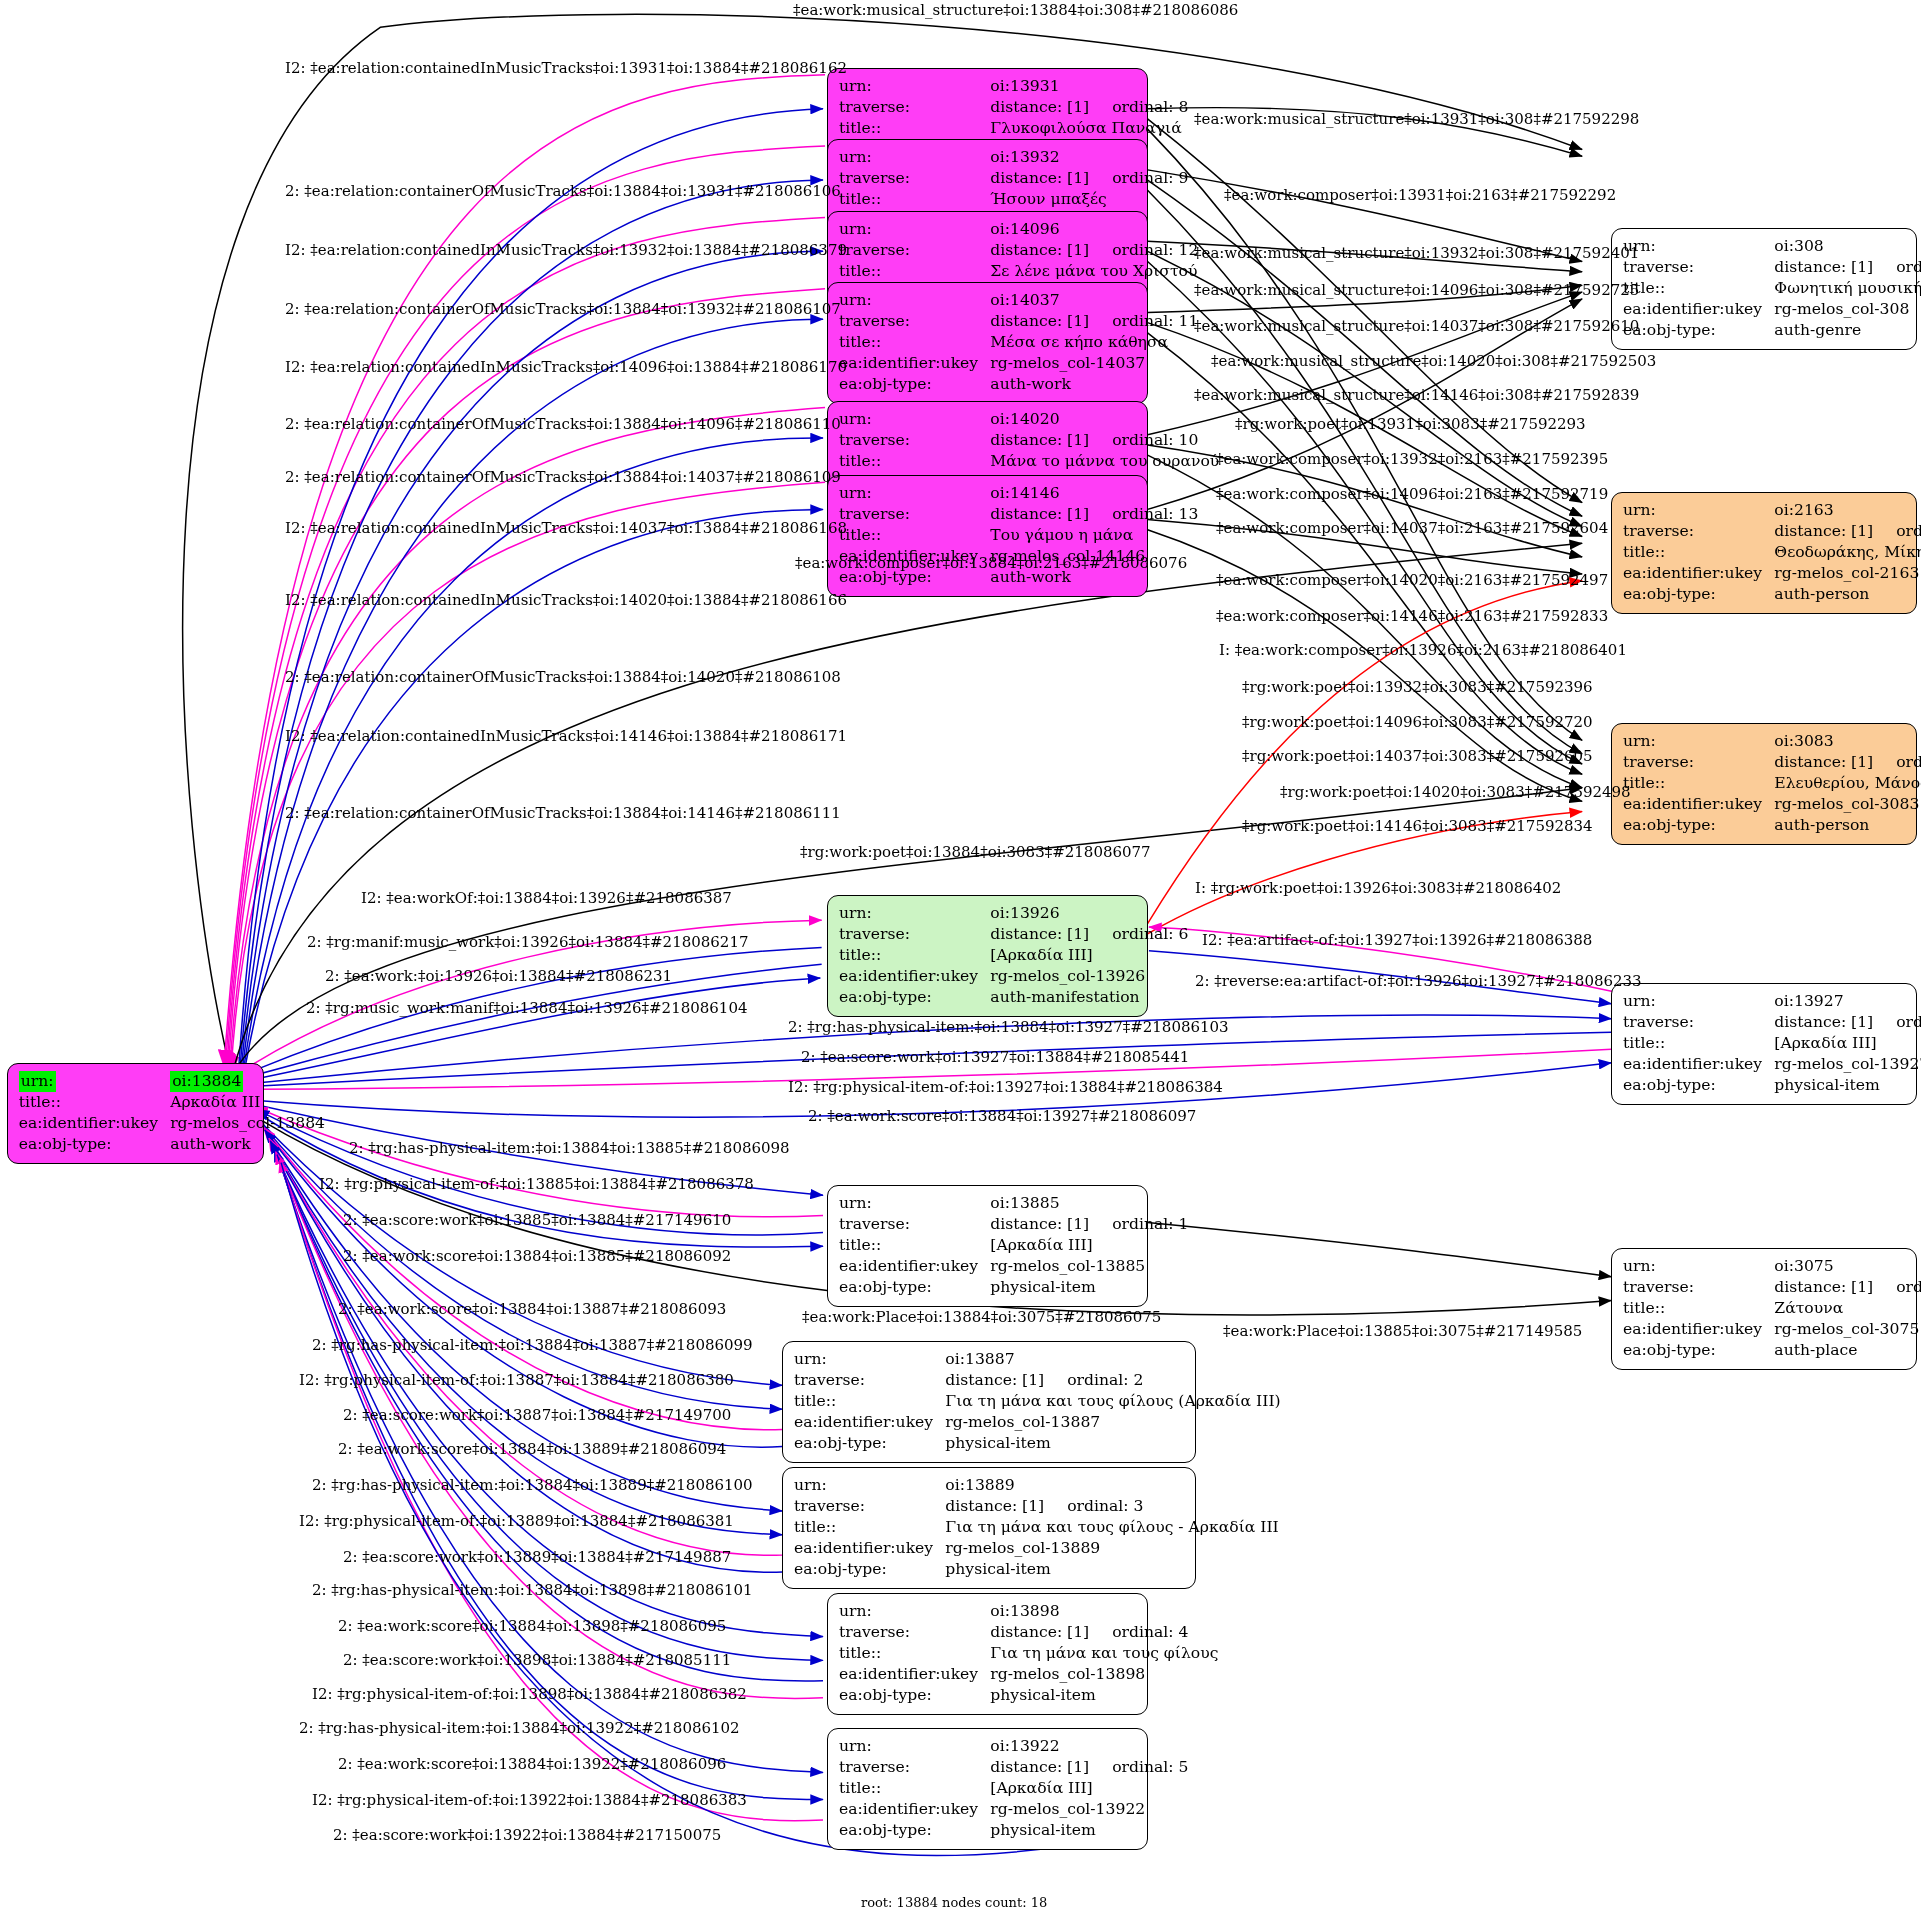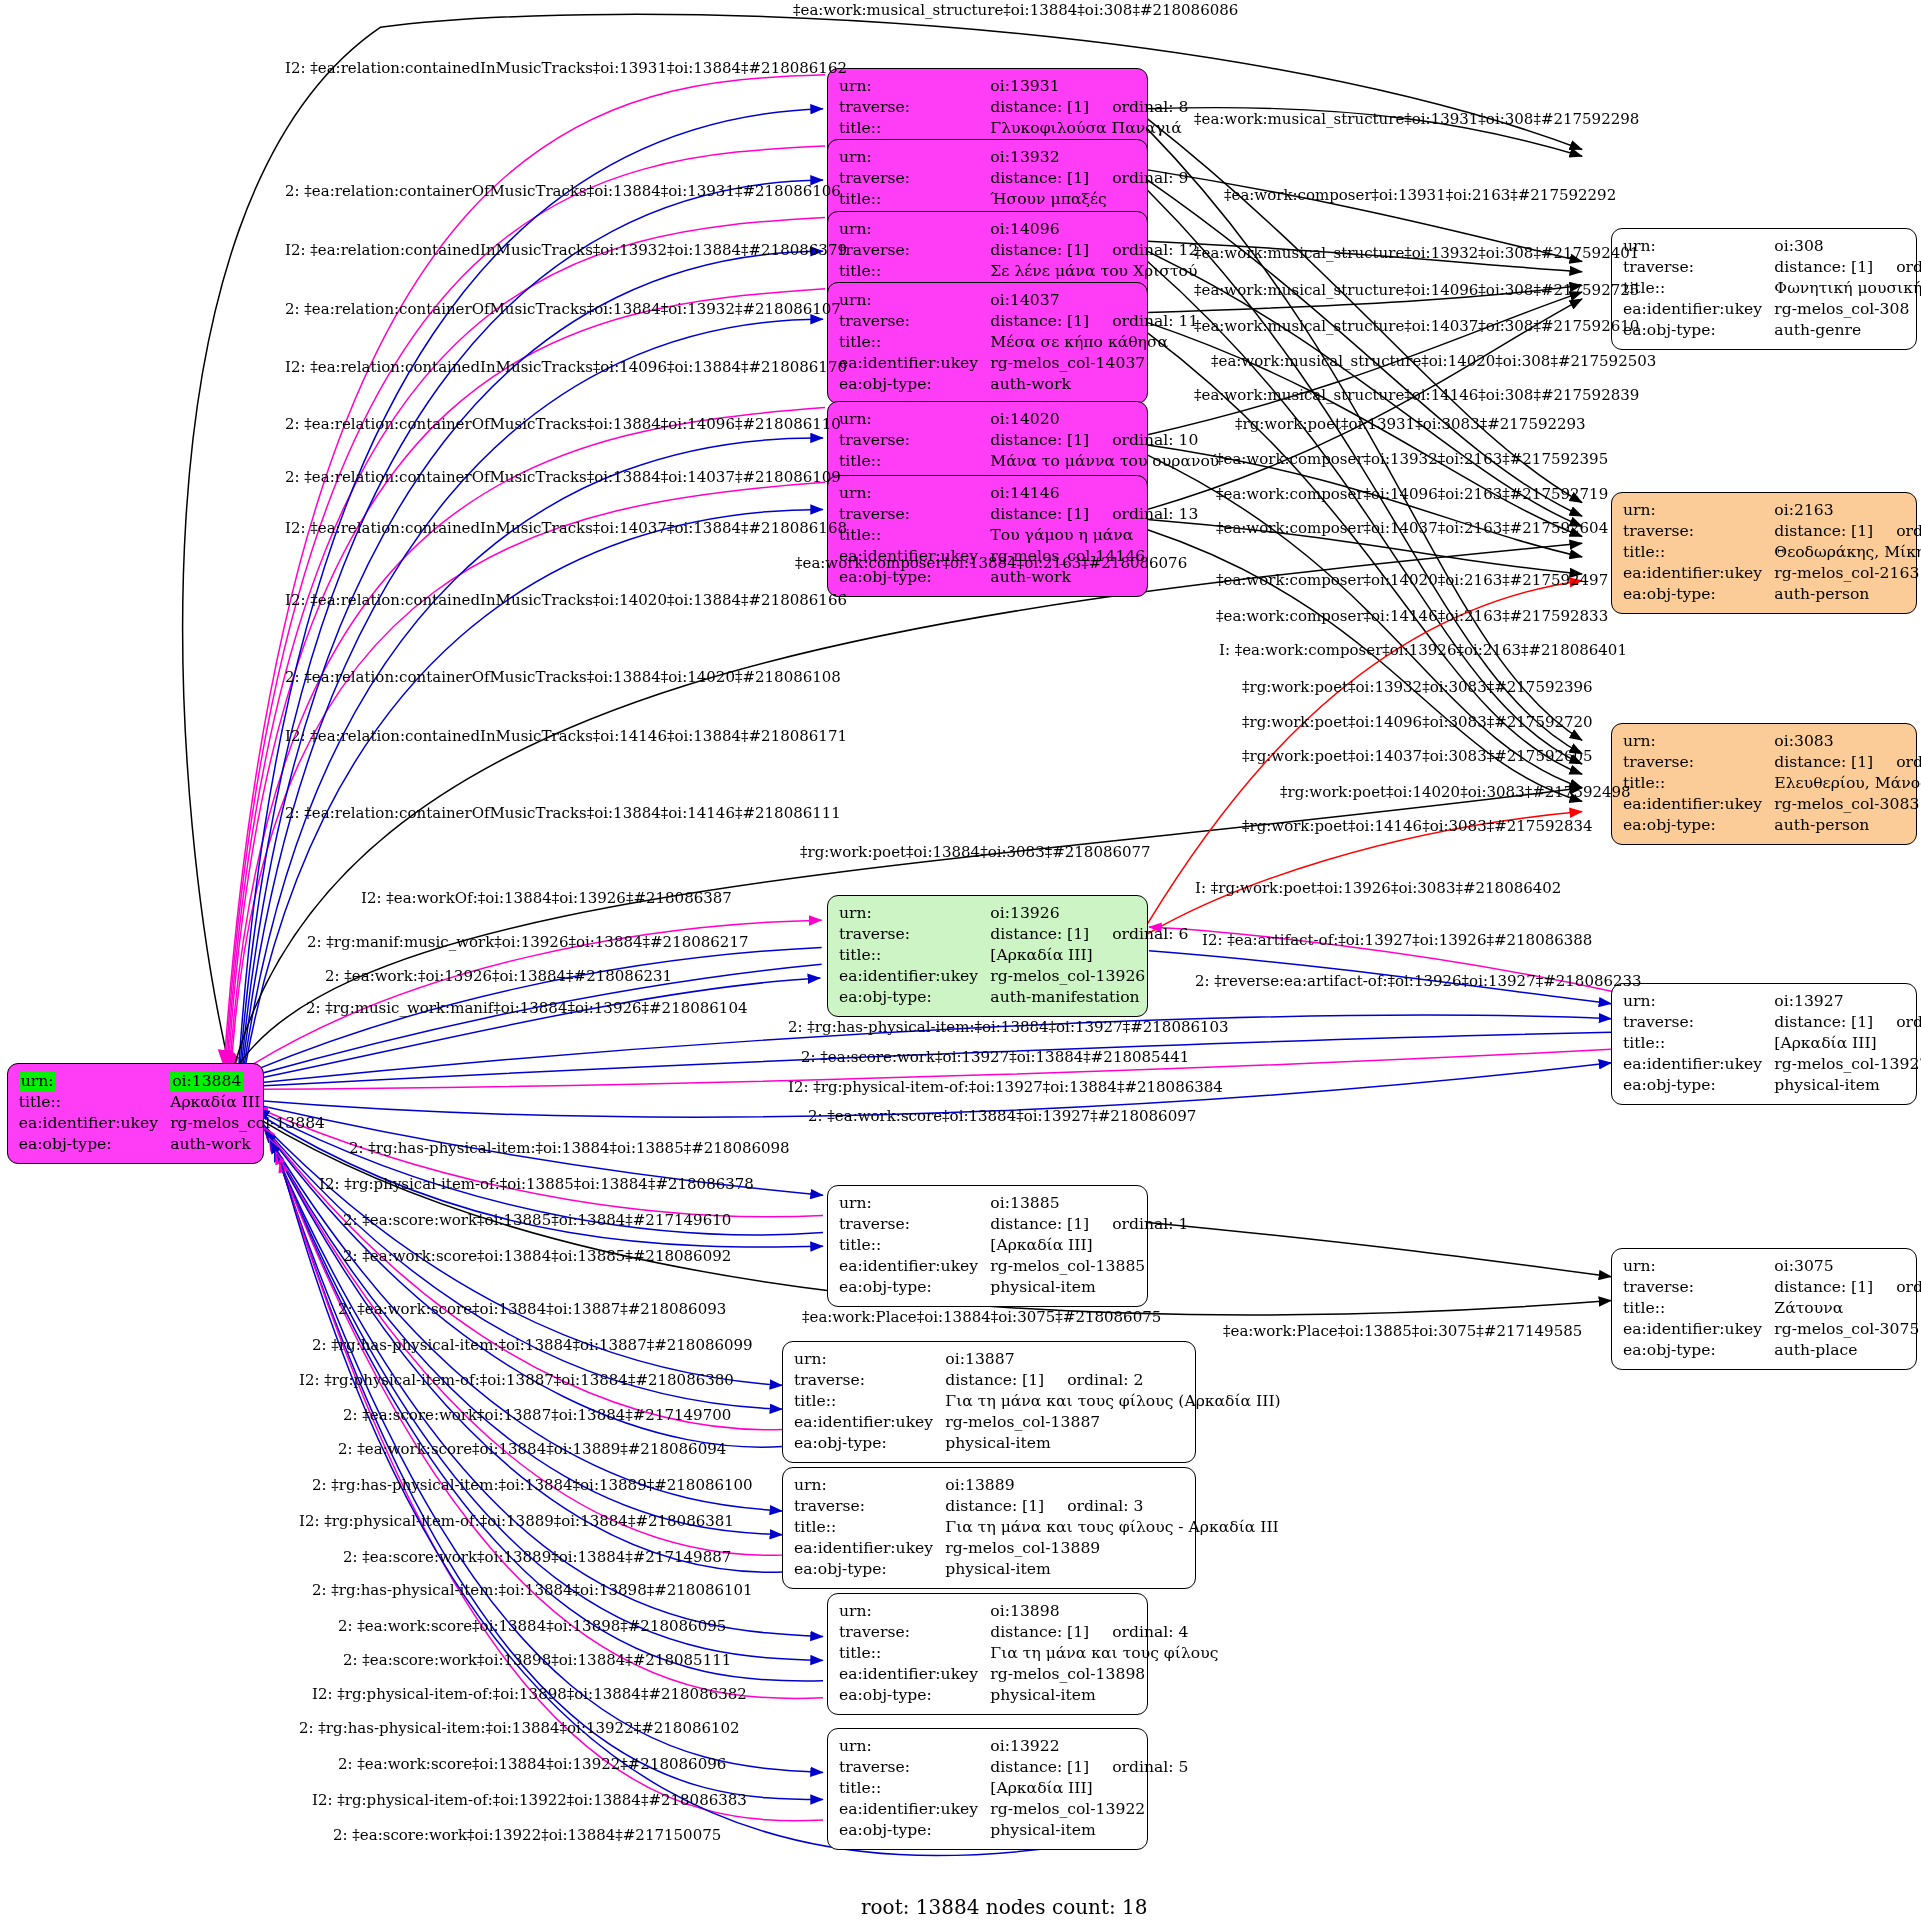--- a/index.html
+++ b/index.html
@@ -14,21 +14,21 @@
            vertical-align:top;color:#000;padding:0;}
   .node td.k{padding-right:12.2px;}
   .node td.v{}
   .n-magenta{background:#ff3df6;}
   .n-orange{background:#fbcc98;}
   .n-green{background:#ccf4c4;}
   .n-white{background:#ffffff;}
   .urn-hl{background:#00f000;display:inline-block;padding:0 2px;}
   .elabel{position:absolute;font-size:15px;line-height:16.3px;color:#000;
           white-space:nowrap;}
-  .footer{position:absolute;font-size:20px;color:#000;white-space:nowrap;}
+  .footer{position:absolute;font-size:13px;color:#000;white-space:nowrap;}
   .ord{padding-left:23px;}
 </style>
 </head>
 <body>
 
 <div id="stage">
 
   <svg id="edges" viewBox="0 0 2829 2836" xmlns="http://www.w3.org/2000/svg">
     <defs>
       <marker id="ab" markerWidth="9" markerHeight="7" refX="8.5" refY="3.5" orient="auto">

